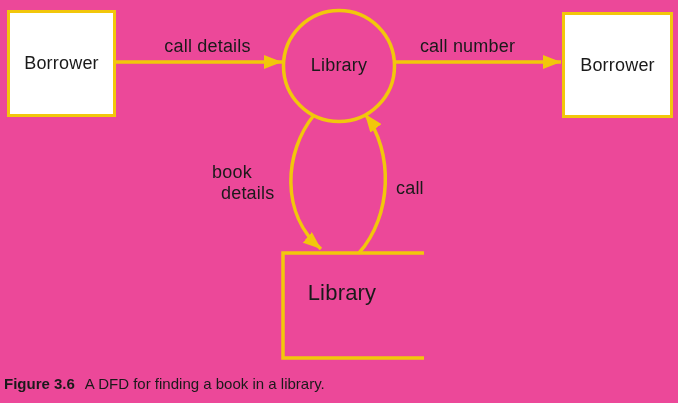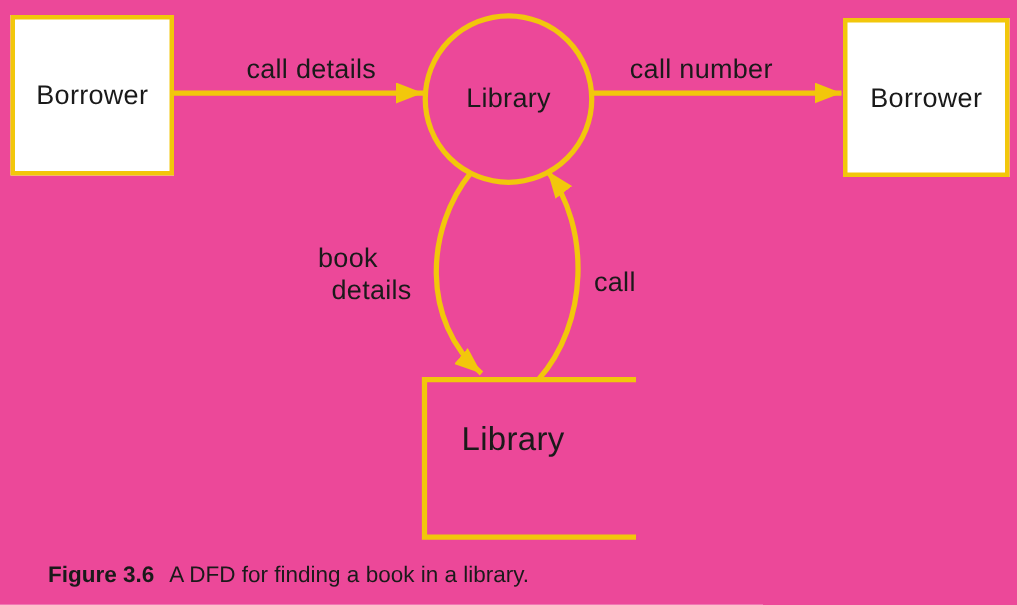--- a/index.html
+++ b/index.html
@@ -55,21 +55,20 @@
   }
   .flow-label-top-left  { left: 145px; top: 36px; width: 125px; text-align: center; }
   .flow-label-top-right { left: 405px; top: 36px; width: 125px; text-align: center; }
   .flow-label-mid-left  { left: 212px; top: 162px; line-height: 21px; }
   .flow-label-mid-right { left: 396px; top: 162px; line-height: 21px; margin-top: 16px; }
   .flow-label .line2-indent { display: block; margin-left: 9px; }
   .caption {
     position: absolute;
     left: 4px; top: 375px;
     font-size: 15px;
-    margin-left: 28px;
   }
   .caption .fig-num { font-weight: bold; margin-right: 10px; }
   svg .flow-stroke {
     stroke: var(--accent);
     stroke-width: 3.5;
     fill: none;
   }
   svg .arrow-fill { fill: var(--accent); }
 </style>
 </head>

